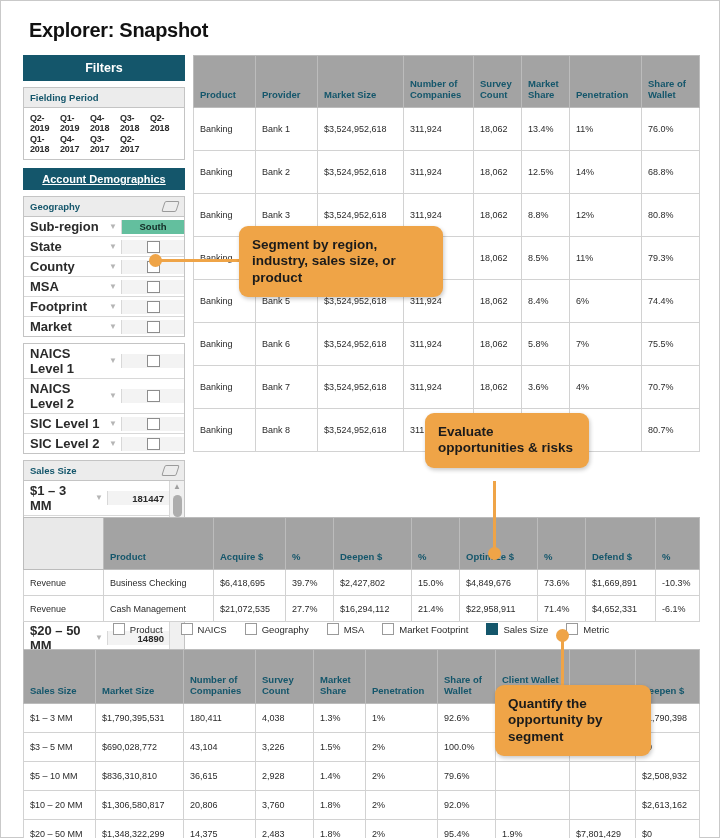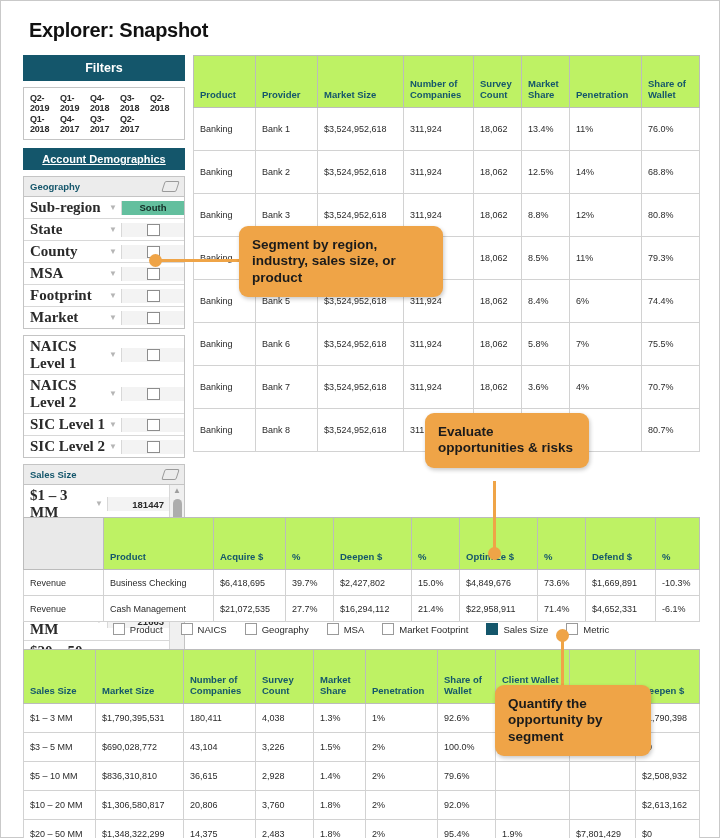--- a/index.html
+++ b/index.html
@@ -23,39 +23,39 @@
   .panel{border:1px solid #c4c4c4;background:#fff;margin-top:6px;}
   .panel-title{background:#ececec;color:#14566b;font-weight:bold;font-size:9.5px;
                padding:4px 6px;border-bottom:1px solid #c4c4c4;display:flex;
                justify-content:space-between;align-items:center;}
   .eraser{width:13px;height:9px;border:1.4px solid #9a9a9a;border-radius:2px;
           transform:skewX(-18deg);}
   .fp-grid{display:grid;grid-template-columns:1fr 1fr 1fr 1fr 1fr;gap:1px 2px;padding:5px 6px;}
   .fp-grid span{font-size:9px;font-weight:bold;color:#2a2a2a;letter-spacing:-.2px;}
   .filter-row{display:flex;align-items:center;border-bottom:1px solid #d8d8d8;}
   .filter-row:last-child{border-bottom:none;}
-  .f-label{flex:1;font-size:15px;padding:2px 0 2px 6px;color:#2a2a2a;font-weight:bold;font-family:Liberation Serif, serif;}
+  .f-label{flex:1;font-size:13px;padding:2px 0 2px 6px;color:#2a2a2a;font-weight:bold;}
   .f-caret{width:16px;text-align:center;color:#b5b5b5;font-size:8px;line-height:1;}
   .f-val{width:62px;border-left:1px solid #d8d8d8;background:#f3f3f3;height:14px;
          display:flex;align-items:center;justify-content:center;}
   .f-val.sel{background:#63bf9e;color:#132b25;font-weight:bold;font-size:9.5px;}
   .f-val.num{background:#f3f3f3;justify-content:flex-end;padding-right:5px;
              font-size:9.5px;font-weight:bold;color:#2a2a2a;box-sizing:border-box;}
   .chk{width:11px;height:10px;border:1px solid #8d8d8d;background:#fff;}
   .sales-wrap{display:flex;}
   .sales-list{flex:1;}
   .scrollbar{width:15px;border-left:1px solid #d8d8d8;background:#f0f0f0;
              position:relative;display:flex;flex-direction:column;align-items:center;
              justify-content:space-between;padding:2px 0;box-sizing:border-box;}
   .sb-arrow{font-size:8px;color:#9e9e9e;line-height:1;}
   .sb-thumb{position:absolute;top:14px;left:3px;width:9px;height:22px;border-radius:5px;
             background:#adadad;}
   
   table.dt{border-collapse:collapse;background:#fff;table-layout:fixed;}
-  table.dt th{background:#bef264;color:#14566b;font-size:9.5px;font-weight:bold;
+  table.dt th{background:#a3a3a3;color:#14566b;font-size:9.5px;font-weight:bold;
               text-align:left;vertical-align:bottom;padding:5px 6px 6px 6px;
               border:1px solid #bcbcbc;line-height:1.15;}
   table.dt td{font-size:9px;color:#2a2a2a;padding:5px 6px;border:1px solid #d2d2d2;
               vertical-align:middle;}
   
   .maintable{position:absolute;left:192px;top:54px;width:506px;}
   .maintable th{height:40px;}
   .maintable td{height:32px;}
   
   .go-bar{position:absolute;left:26px;top:488px;display:flex;align-items:center;}
@@ -89,20 +89,23 @@
 
 <div id="page">
 
   <div class="page-title">Explorer: Snapshot</div>
 
   <div class="rail">
 
     <div class="rail-head">Filters</div>
 
     <div class="panel">
+      <div class="panel-title">
+        <span>Fielding Period</span>
+      </div>
       <div class="fp-grid">
         <span>Q2-2019</span>
         <span>Q1-2019</span>
         <span>Q4-2018</span>
         <span>Q3-2018</span>
         <span>Q2-2018</span>
         <span>Q1-2018</span>
         <span>Q4-2017</span>
         <span>Q3-2017</span>
         <span>Q2-2017</span>

